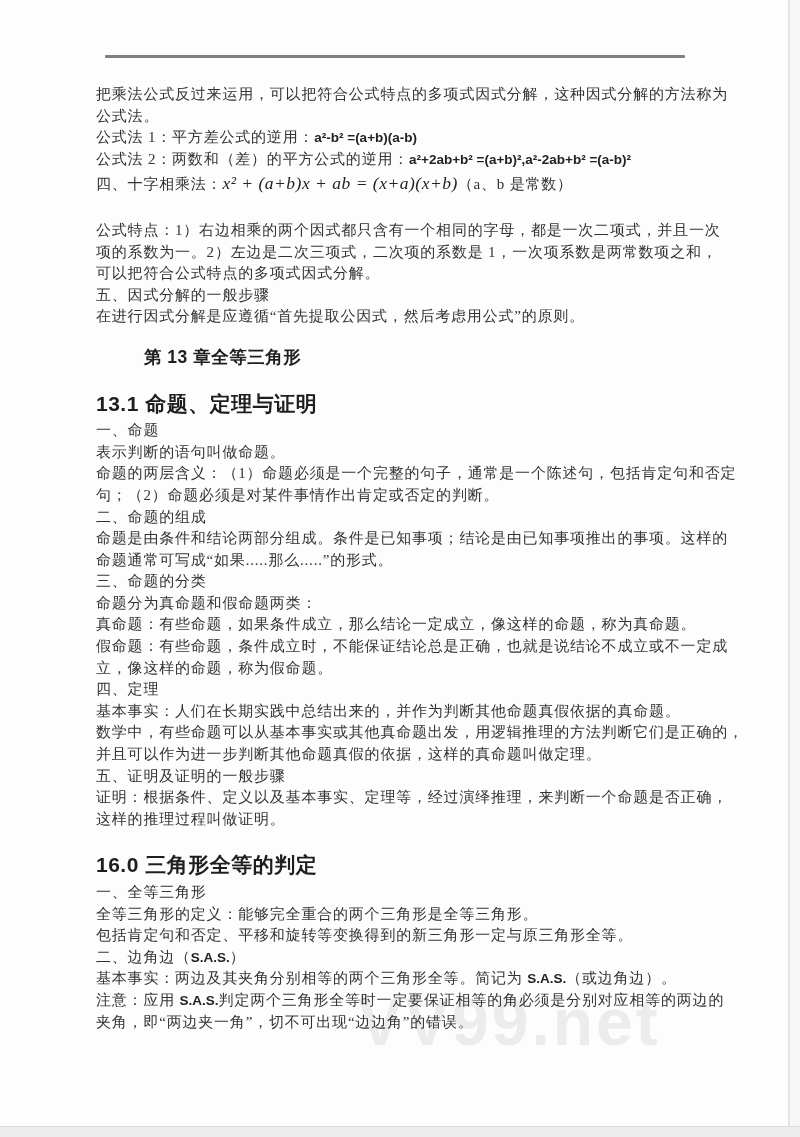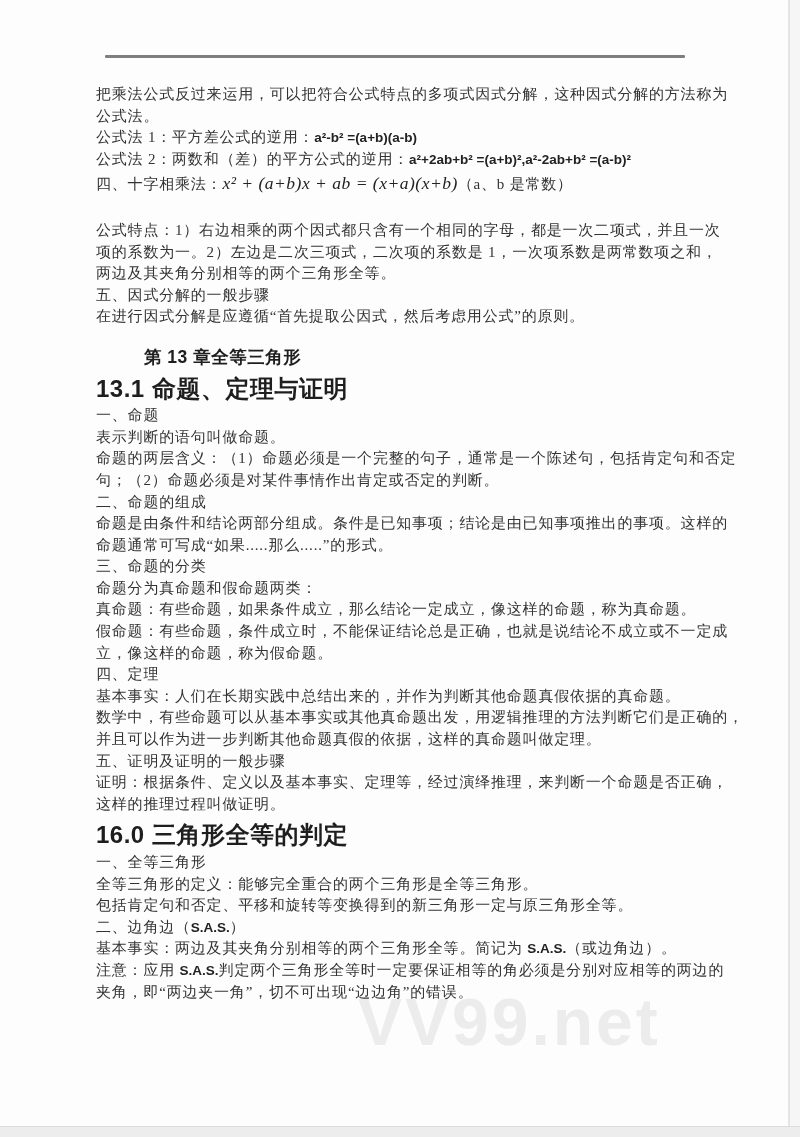--- a/index.html
+++ b/index.html
@@ -22,21 +22,21 @@
   
   .doc{position:absolute;left:96px;top:84px;width:592px;z-index:1;
     color:#333;font-size:15px;letter-spacing:0.8px;}
   .doc > div{line-height:21.6px;white-space:nowrap;}
   .ln{min-height:21.6px;}
   .gap-s{margin-top:24px;}
 
   .h1{font-family:"Liberation Sans","DejaVu Sans",sans-serif;font-weight:700;
     font-size:17.5px;color:#1e1e1e;line-height:24px;margin-top:19px;letter-spacing:0.5px;margin-left:48px;}
   .h2{font-family:"Liberation Sans","DejaVu Sans",sans-serif;font-weight:700;
-    font-size:24px;color:#1e1e1e;line-height:27px;margin-top:9px;margin-bottom:6px;letter-spacing:0.5px;}
+    font-size:21px;color:#1e1e1e;line-height:27px;margin-top:24px;margin-bottom:6px;letter-spacing:0.5px;}
 
   .cross{line-height:28px;margin:3px 0 5px;}
 
   .fx{font-family:"Liberation Sans","DejaVu Sans",sans-serif;font-weight:700;
     font-size:13.5px;letter-spacing:0;color:#222;}
   .mx{font-family:"Liberation Serif","DejaVu Serif",serif;font-style:italic;
     font-size:17.5px;letter-spacing:0.5px;color:#222;}
   .sas{font-family:"Liberation Sans","DejaVu Sans",sans-serif;font-weight:700;
     font-size:13.5px;letter-spacing:0;color:#222;}
 </style>
@@ -54,21 +54,21 @@
       <span>公式法 1：平方差公式的逆用：</span><span class="fx">a²-b² =(a+b)(a-b)</span>
     </div>
     <div class="ln">
       <span>公式法 2：两数和（差）的平方公式的逆用：</span><span class="fx">a²+2ab+b² =(a+b)²,a²-2ab+b² =(a-b)²</span>
     </div>
     <div class="cross">
       <span>四、十字相乘法：</span><span class="mx">x² + (a+b)x + ab = (x+a)(x+b)</span><span>（a、b 是常数）</span>
     </div>
     <div class="ln gap-s">公式特点：1）右边相乘的两个因式都只含有一个相同的字母，都是一次二项式，并且一次</div>
     <div class="ln">项的系数为一。2）左边是二次三项式，二次项的系数是 1，一次项系数是两常数项之和，</div>
-    <div class="ln">两边及其夹角分别相等的两个三角形全等。</div>
+    <div class="ln">可以把符合公式特点的多项式因式分解。</div>
     <div class="ln">五、因式分解的一般步骤</div>
     <div class="ln">在进行因式分解是应遵循“首先提取公因式，然后考虑用公式”的原则。</div>
 
     <div class="h1">第 13 章全等三角形</div>
     <div class="h2">13.1 命题、定理与证明</div>
 
     <div class="ln">一、命题</div>
     <div class="ln">表示判断的语句叫做命题。</div>
     <div class="ln">命题的两层含义：（1）命题必须是一个完整的句子，通常是一个陈述句，包括肯定句和否定</div>
     <div class="ln">句；（2）命题必须是对某件事情作出肯定或否定的判断。</div>

